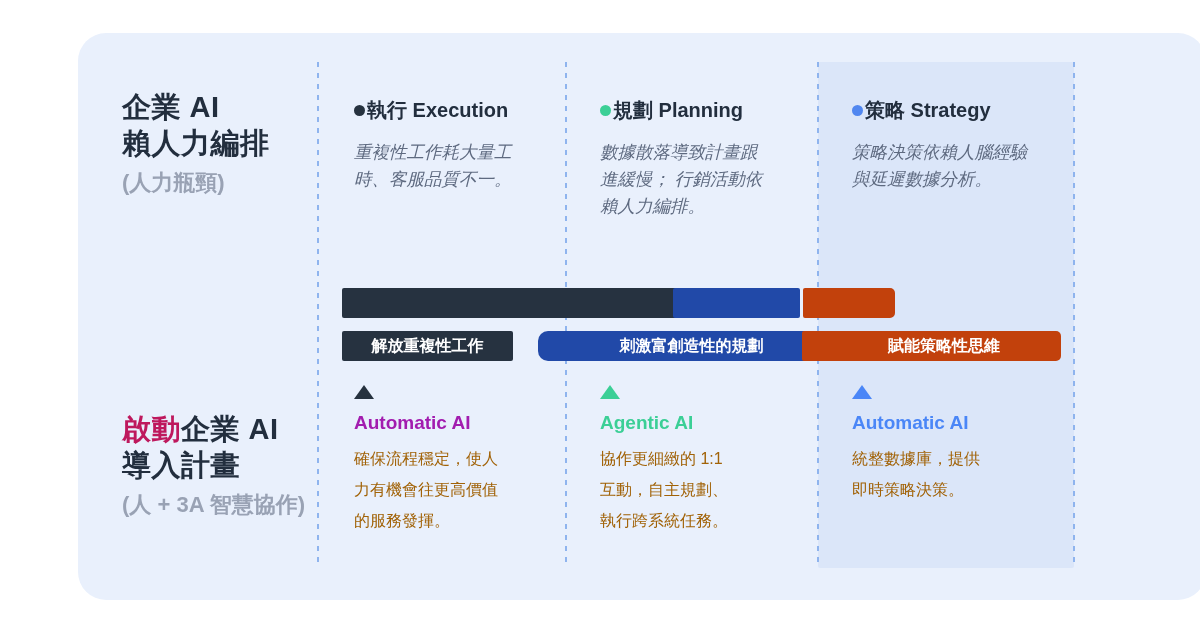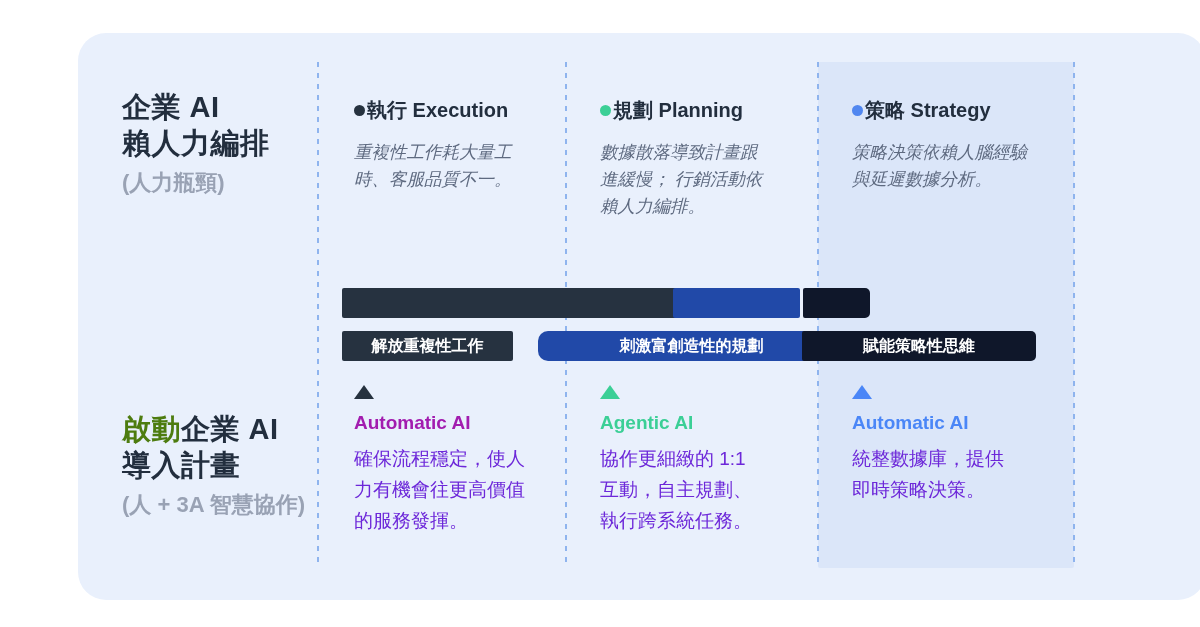--- a/index.html
+++ b/index.html
@@ -42,21 +42,21 @@
   .side-bottom { top: 378px; }
   .side-title {
     font-size: 29px; font-weight: 700; color: #222e3e;
     line-height: 36px; letter-spacing: 0.5px;
   }
   .side-sub {
     margin-top: 8px;
     font-size: 22px; font-weight: 700; color: #99a2b4;
     line-height: 27px;
   }
-  .accent-text { color: #4d7c0f; }
+  .accent-text { color: #be185d; }
 
   
   .col { position: absolute; width: 215px; }
   .col-top { top: 64px; }
   .col.c1 { left: 276px; }
   .col.c2 { left: 522px; }
   .col.c3 { left: 774px; }
   .col-head { display: flex; align-items: center; gap: 2px; }
   .bullet {
     width: 11px; height: 11px; border-radius: 50%;
@@ -73,21 +73,21 @@
     white-space: pre-line;
     font-style: italic;
   }
 
   
   .seg { position: absolute; height: 30px; }
   .row1 { top: 255px; }
   .row2 { top: 298px; }
   .seg-dark { background: #263240; margin-left: 24px; }
   .seg-royal { background: #2149a8; }
-  .seg-light { background: #0f172a; }
+  .seg-light { background: #c2410c; padding-left: 25px; }
   .r1a { left: 240px; width: 352px; border-radius: 2px; }
   .r1b { left: 595px; width: 127px; border-radius: 2px; }
   .r1c { left: 725px; width: 67px; border-radius: 2px 5px 5px 2px; }
   .r2a { left: 240px; width: 171px; border-radius: 2px; }
   .r2b { left: 414px; width: 307px; border-radius: 10px; margin-left: 46px; }
   .r2c { left: 724px; width: 234px; border-radius: 2px 5px 5px 2px; }
   .seg-label {
     display: flex; align-items: center; justify-content: center;
     color: #ffffff; font-size: 16px; font-weight: 700;
     height: 100%;
@@ -102,21 +102,21 @@
     border-bottom: 14px solid #26323f;
   }
   .tri.t-dark { border-bottom-color: #26323f; }
   .tri.t-green { border-bottom-color: #3bcf96; }
   .tri.t-blue { border-bottom-color: #4a86f7; }
   .ai-name { margin-top: 13px; font-size: 19px; font-weight: 700; color: #a21caf; }
   .ai-name.n-green { color: #3bcf96; }
   .ai-name.n-blue { color: #4a86f7; }
   .ai-desc {
     margin-top: 9px;
-    font-size: 19px; color: #6d28d9;
+    font-size: 16px; color: #a16207;
     line-height: 31px;
     white-space: pre-line;
   }
 </style>
 </head>
 <body>
 
 <div class="card">
 
   <div class="panel"></div>

